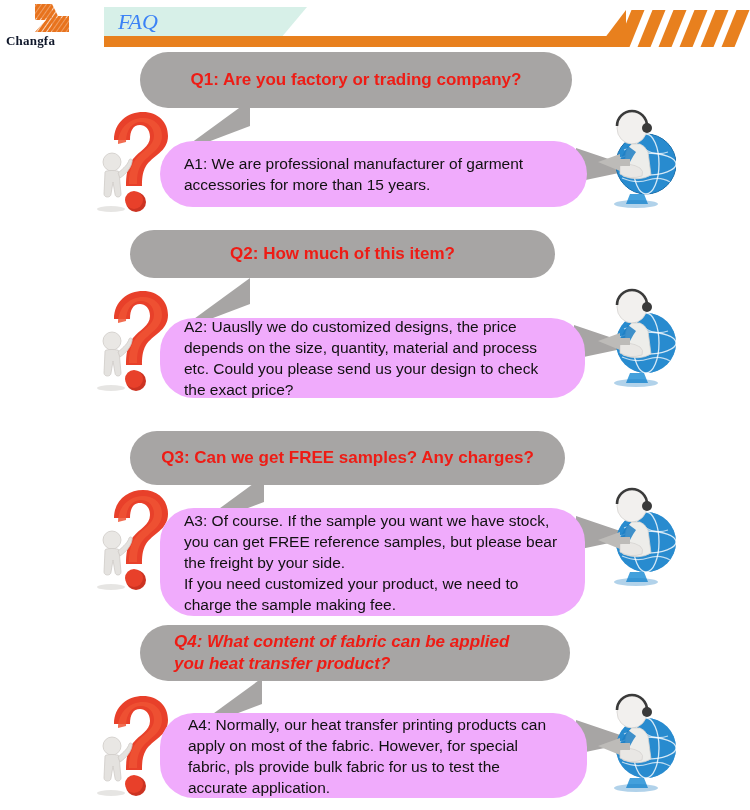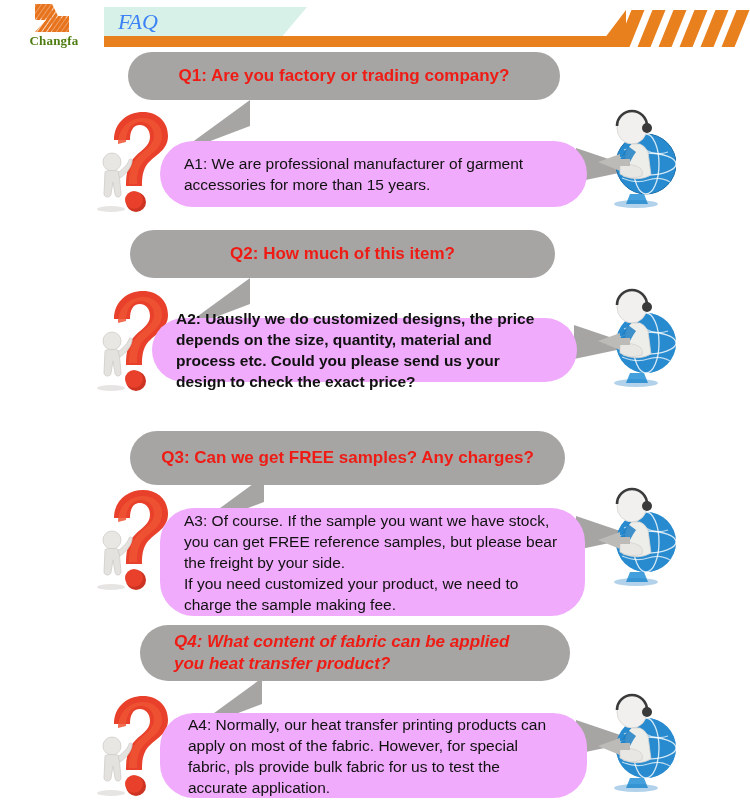--- a/index.html
+++ b/index.html
@@ -30,22 +30,21 @@
   }
   .logo-mark {
     position: absolute;
     left: 26px; top: 1px;
     width: 40px; height: 30px;
   }
   .logo-name {
     position: absolute;
     left: 0; top: 31px;
     width: 96px;
-    text-align: center;
-    color: #4d7c0f;
+    color: #0f172a;
     font-family: "Liberation Serif", serif;
     font-weight: bold;
     font-size: 13px;
     letter-spacing: .2px;
   }
   .bar-orange {
     position: absolute;
     left: 104px; top: 36px;
     width: 519px; height: 11px;
     background: #e8801e;
@@ -203,21 +202,21 @@
     </g>
     <g>
       <circle cx="24" cy="56" r="9" fill="#e9e7e4" stroke="#cfccc8" stroke-width="0.8"></circle>
       <path d="M17,66 C17,64 31,64 31,66 L33,88 C33,92 27,92 27,88 L25,76 L23,88 C23,92 16,92 16,88 Z" fill="#e4e2df" stroke="#cfccc8" stroke-width="0.8"></path>
       <path d="M30,67 C36,62 40,58 41,54 C42,52 45,53 44,56 C43,62 38,68 32,72 Z" fill="#e4e2df" stroke="#cfccc8" stroke-width="0.8"></path>
       <ellipse cx="23" cy="103" rx="14" ry="3" fill="#d6d4d1" opacity="0.6"></ellipse>
     </g>
   </svg>
 
   <div class="q-tail" style="left:176px; top:100px;"></div>
-  <div class="q-bubble" style="left:128px; top:52px; width:432px; height:48px;">Q1: Are you factory or trading company?</div>
+  <div class="q-bubble" style="left:140px; top:52px; width:432px; height:56px;">Q1: Are you factory or trading company?</div>
 
   <div class="a-tail" style="left:576px; top:148px;"></div>
   <div class="a-bubble" style="left:160px; top:141px; width:427px; height:66px;">A1: We are professional manufacturer of garment accessories for more than 15 years.</div>
 
   <svg class="operator-fig" style="left:594px; top:106px;" viewBox="0 0 82 104">
     <g>
       <circle cx="52" cy="58" r="30" fill="#1f7fc4"></circle>
       <circle cx="52" cy="58" r="30" fill="none" stroke="#0d5d99" stroke-width="1"></circle>
       <path d="M22,58 a30,30 0 0 1 60,0 a30,30 0 0 1 -60,0 Z" fill="#2f96d8" opacity="0.55"></path>
       <ellipse cx="52" cy="58" rx="30" ry="11" fill="none" stroke="#ffffff" stroke-width="1.3" opacity="0.8"></ellipse>
@@ -252,21 +251,21 @@
       <path d="M17,66 C17,64 31,64 31,66 L33,88 C33,92 27,92 27,88 L25,76 L23,88 C23,92 16,92 16,88 Z" fill="#e4e2df" stroke="#cfccc8" stroke-width="0.8"></path>
       <path d="M30,67 C36,62 40,58 41,54 C42,52 45,53 44,56 C43,62 38,68 32,72 Z" fill="#e4e2df" stroke="#cfccc8" stroke-width="0.8"></path>
       <ellipse cx="23" cy="103" rx="14" ry="3" fill="#d6d4d1" opacity="0.6"></ellipse>
     </g>
   </svg>
 
   <div class="q-tail" style="left:176px; top:278px;"></div>
   <div class="q-bubble" style="left:130px; top:230px; width:425px; height:48px;">Q2: How much of this item?</div>
 
   <div class="a-tail" style="left:574px; top:325px;"></div>
-  <div class="a-bubble" style="left:152px; top:318px; width:425px; height:64px;font-weight:bold;">A2: Uauslly we do customized designs, the price depends on the size, quantity, material and process etc. Could you please send us  your design to check the exact price?</div>
+  <div class="a-bubble" style="left:160px; top:318px; width:425px; height:80px;">A2: Uauslly we do customized designs, the price depends on the size, quantity, material and process etc. Could you please send us  your design to check the exact price?</div>
 
   <svg class="operator-fig" style="left:594px; top:285px;" viewBox="0 0 82 104">
     <g>
       <circle cx="52" cy="58" r="30" fill="#1f7fc4"></circle>
       <path d="M22,58 a30,30 0 0 1 60,0 a30,30 0 0 1 -60,0 Z" fill="#2f96d8" opacity="0.55"></path>
       <ellipse cx="52" cy="58" rx="30" ry="11" fill="none" stroke="#ffffff" stroke-width="1.3" opacity="0.8"></ellipse>
       <ellipse cx="52" cy="58" rx="13" ry="30" fill="none" stroke="#ffffff" stroke-width="1.3" opacity="0.8"></ellipse>
       <path d="M30,44 q12,-6 22,0 q10,6 22,2" fill="none" stroke="#ffffff" stroke-width="1.1" opacity="0.7"></path>
       <path d="M28,72 q14,6 26,2 q12,-4 22,2" fill="none" stroke="#ffffff" stroke-width="1.1" opacity="0.7"></path>
       <path d="M36,88 l14,0 l4,10 l-22,0 Z" fill="#2f96d8" opacity="0.9"></path>

